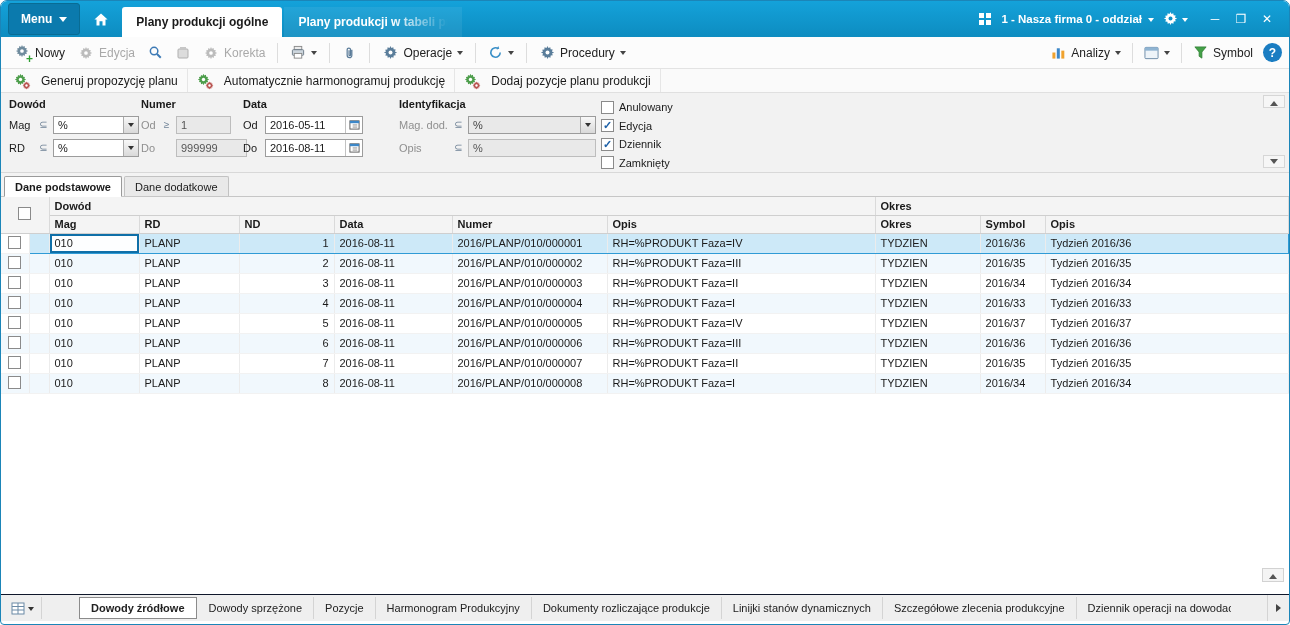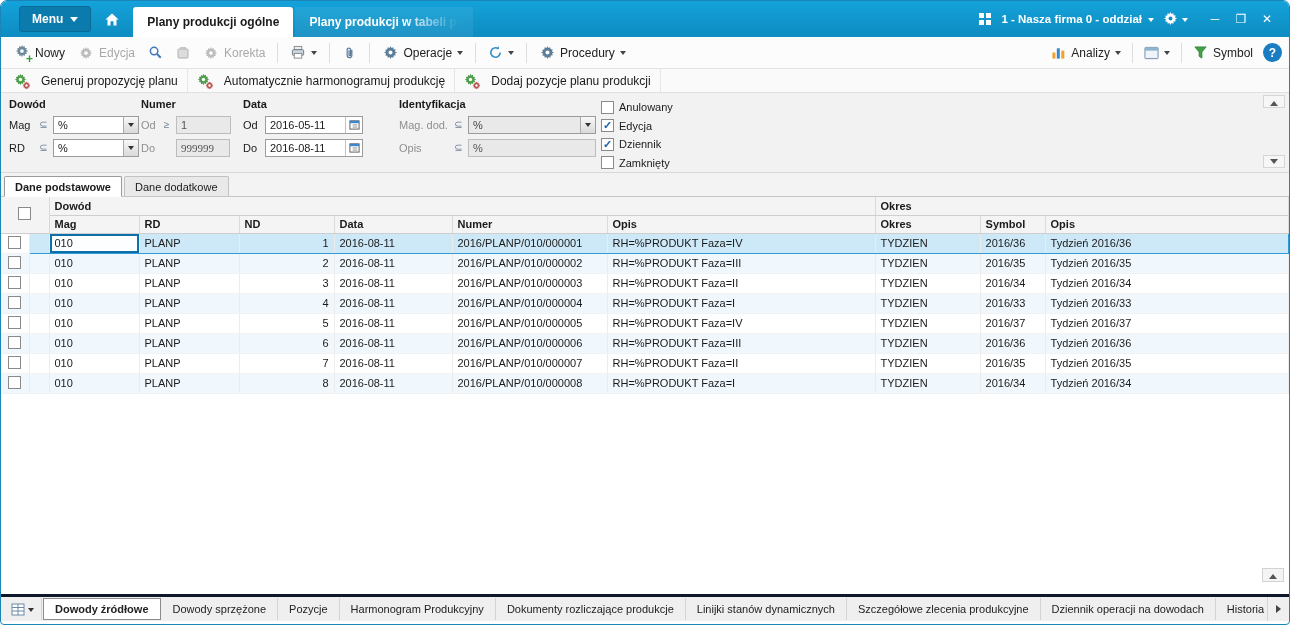--- a/index.html
+++ b/index.html
@@ -2,21 +2,21 @@
 <html><head>
 <meta charset="utf-8">
 <style>
   *{margin:0;padding:0;box-sizing:border-box;}
   html,body{background:#ffffff;}
   body{font-family:"Liberation Sans",sans-serif;color:#1a1a1a;}
   .window{position:relative;width:1290px;height:625px;background:#fff;border:1px solid #1b85b8;border-radius:7px 7px 4px 4px;overflow:hidden;}
 
   
   .titlebar{position:absolute;top:0;left:0;right:0;height:36px;background:linear-gradient(#14a2da,#0d8cc0);display:flex;align-items:center;color:#fff;}
-  .menu-btn{display:flex;align-items:center;gap:7px;background:#0b7aad;border:1px solid #096astring88f;border:1px solid #096c94;border-radius:3px;height:26px;padding:0 12px;margin-left:18px;font-weight:bold;font-size:12px;cursor:pointer;}
+  .menu-btn{display:flex;align-items:center;gap:7px;background:#0b7aad;border:1px solid #096astring88f;border:1px solid #096c94;border-radius:3px;height:32px;padding:0 12px;margin-left:7px;font-weight:bold;font-size:12px;cursor:pointer;}
   .home-btn{width:34px;height:26px;display:flex;align-items:center;justify-content:center;margin:0 4px;cursor:pointer;}
   .tb-tab{height:30px;align-self:flex-end;display:flex;align-items:center;padding:0 14px;font-size:12px;font-weight:bold;white-space:nowrap;cursor:pointer;}
   .tb-tab.active{background:#fff;color:#1a1a1a;border-radius:3px 3px 0 0;}
   .tb-tab.inactive{color:#fff;background:rgba(255,255,255,.07);margin-left:2px;max-width:178px;overflow:hidden;}
   .fade-text{display:inline-block;max-width:160px;overflow:hidden;white-space:nowrap;
     -webkit-mask-image:linear-gradient(90deg,#000 62%,rgba(0,0,0,0));mask-image:linear-gradient(90deg,#000 62%,rgba(0,0,0,0));}
   .tb-right{margin-left:auto;display:flex;align-items:center;gap:9px;padding-right:10px;font-size:11.5px;}
   .company{display:flex;align-items:center;gap:6px;font-weight:bold;cursor:pointer;white-space:nowrap;}
   .winbtns{display:flex;align-items:center;gap:2px;margin-left:6px;}
   .winbtn{width:24px;height:22px;display:flex;align-items:center;justify-content:center;font-size:12px;cursor:pointer;border-radius:2px;}
@@ -82,21 +82,21 @@
   .grid td.num{text-align:right;}
   .grid td.cbcell{text-align:center;padding:1px 2px;}
   .grid tr.selected td{background:#cde9f8;border-top:1px solid #2f9bd6;border-bottom:1px solid #2f9bd6;}
   .grid tr.selected td.cbcell{background:#fff;border-top:1px solid #f2f2f2;border-bottom:1px solid #f2f2f2;}
   .grid tr.selected td.markcell{border-left:1px solid #2f9bd6;}
   .grid tr.selected td:last-child{border-right:1px solid #2f9bd6;}
   .grid tr.selected td.focus{box-shadow:inset 0 0 0 2px #0f6fa8;background:#fdfeff;}
   .tbl-up{position:absolute;right:5px;bottom:42px;width:22px;height:14px;background:#f4f4f4;border:1px solid #d2d2d2;display:flex;align-items:center;justify-content:center;cursor:pointer;}
 
   
-  .bottomtabs{position:absolute;left:0;right:0;bottom:3px;height:27px;background:#efefef;border-top:3px solid #0f172a;display:flex;align-items:center;font-size:11px;padding-left:3px;}
+  .bottomtabs{position:absolute;left:0;right:0;bottom:3px;height:27px;background:#efefef;border-top:1px solid #0f172a;display:flex;align-items:center;font-size:11px;padding-left:3px;gap:36px;}
   .bt-icon{display:flex;align-items:center;gap:3px;padding:0 7px;height:22px;border-right:1px solid #d4d4d4;cursor:pointer;flex:none;}
   .bt-scroll{flex:1;display:flex;align-items:center;overflow:hidden;height:100%;}
   .btab{padding:5px 11px;border-right:1px solid #d4d4d4;white-space:nowrap;cursor:pointer;color:#222;flex:none;}
   .btab.active{background:#fff;font-weight:bold;border:1px solid #8b8b8b;padding:4px 11px;margin:0 1px;}
   .bt-arrow{width:22px;height:100%;display:flex;align-items:center;justify-content:center;border-left:1px solid #d4d4d4;cursor:pointer;flex:none;background:#efefef;}
 
   .icon16{width:16px;height:16px;display:inline-flex;align-items:center;justify-content:center;flex:none;position:relative;}
   .plusmark{position:absolute;right:-3px;bottom:-4px;color:#2f9e33;font-weight:bold;font-size:12px;line-height:1;text-shadow:0 0 2px #fff;}
 </style>
 </head>
@@ -335,21 +335,21 @@
       <div class="fcol" style="width:102px;">
         <div class="sec-label">Numer</div>
         <div class="frow">
           <span class="flabel gray" style="width:16px;">Od</span>
           <span class="fop">≥</span>
           <input class="tinput dis" style="width: 55px;" readonly="" value="1">
         </div>
         <div class="frow">
           <span class="flabel gray" style="width:16px;">Do</span>
           <span class="fop"></span>
-          <input class="tinput dis" style="width: 54px; font-family: Liberation Serif, serif;" readonly="" value="999999">
+          <input class="tinput dis" style="width: 71px;" readonly="" value="999999">
         </div>
       </div>
 
       <div class="fcol" style="width:156px;">
         <div class="sec-label">Data</div>
         <div class="frow">
           <span class="flabel" style="width:18px;">Od</span>
           <div class="datefield">
             <span class="v">2016-05-11</span>
             <span class="calbtn">

